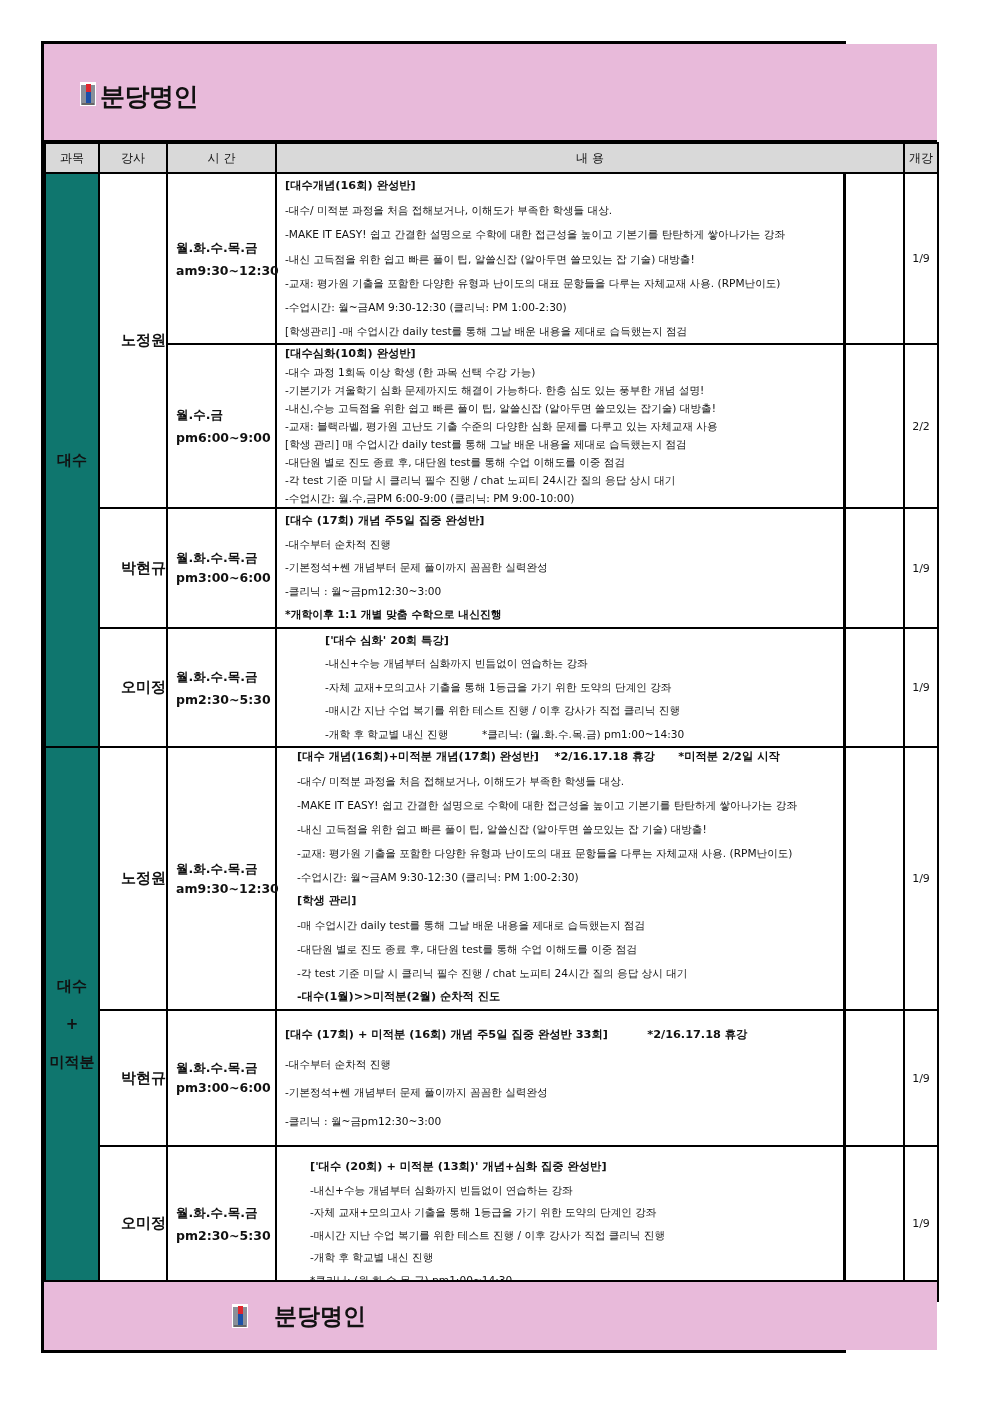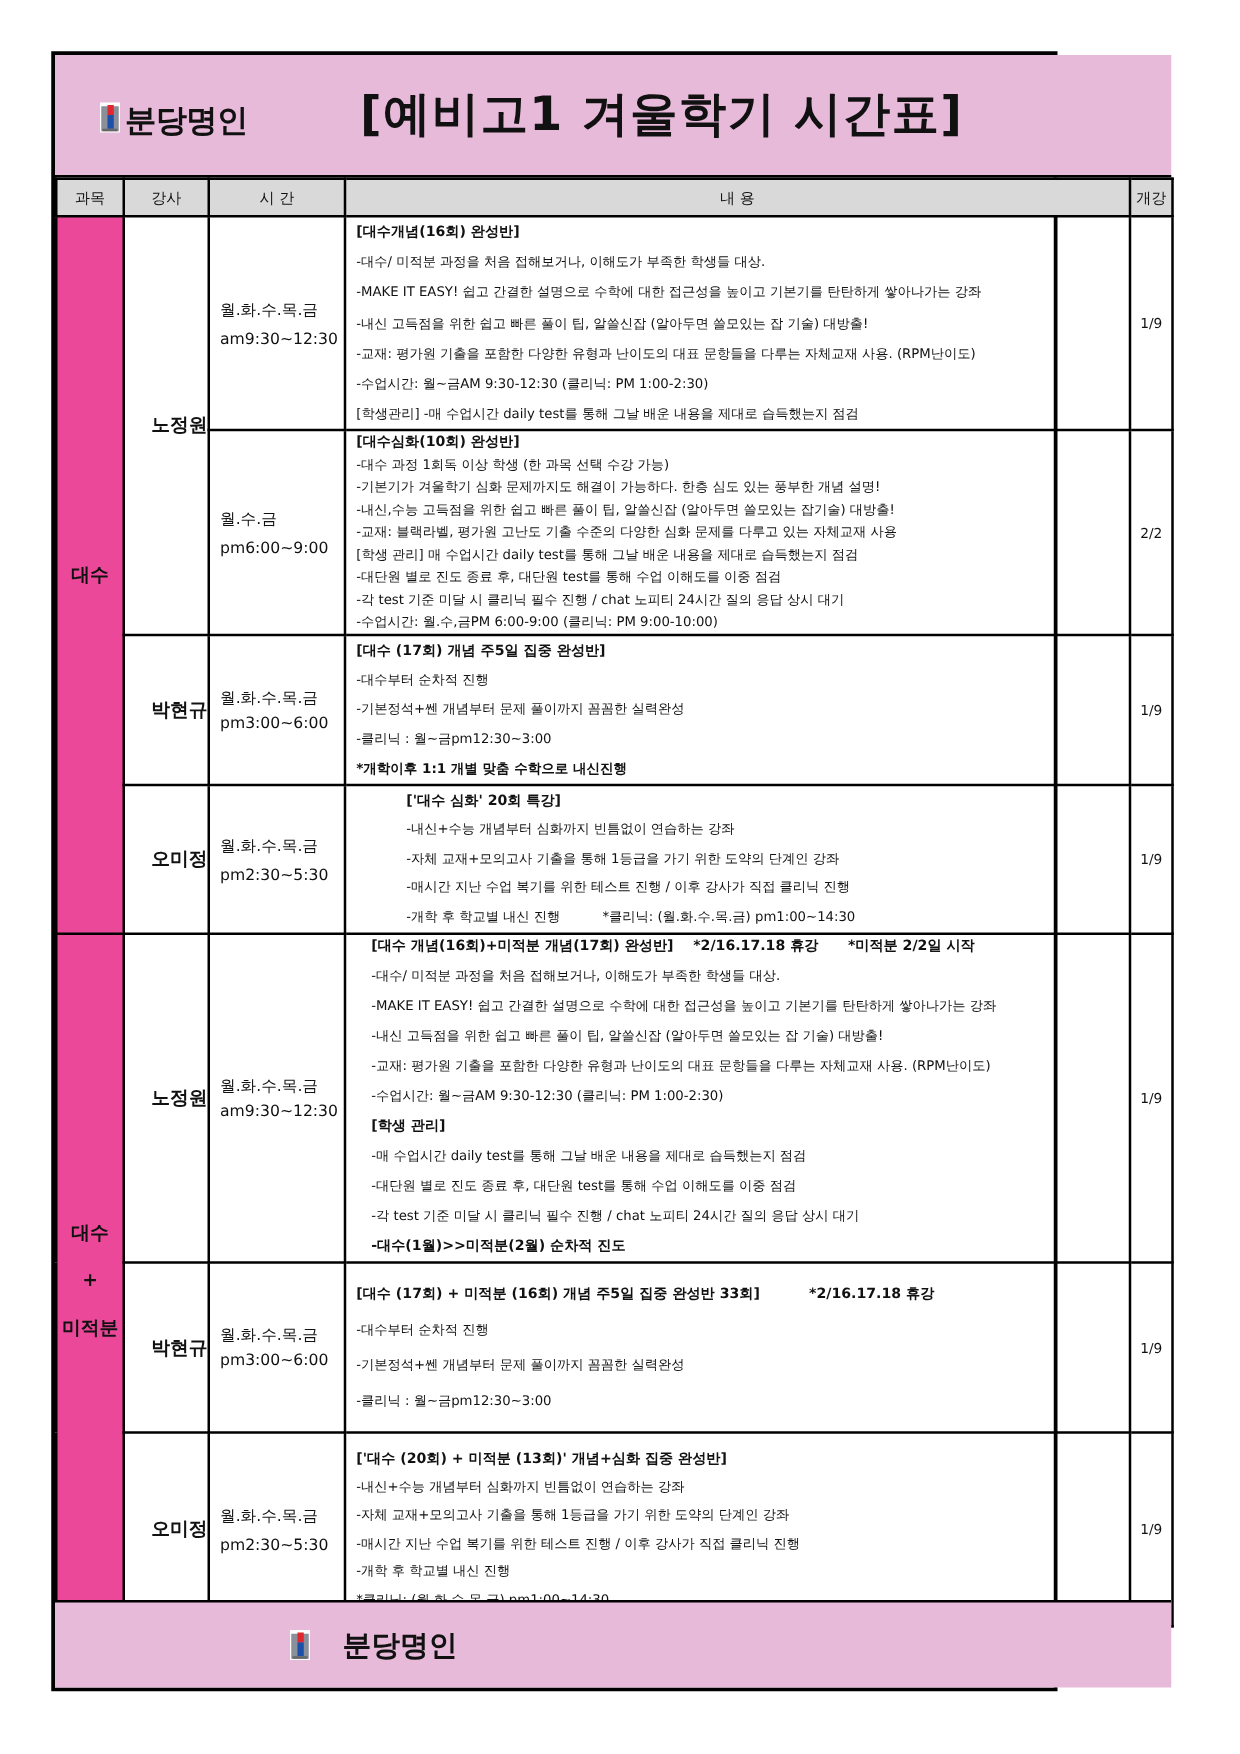--- a/index.html
+++ b/index.html
@@ -10,23 +10,23 @@
   .logo .gray { position: absolute; left: 1px; top: 3px; width: 14px; height: 20px; background: #8a8f99; }
   .logo .red { position: absolute; left: 6px; top: 2px; width: 5px; height: 8px; background: #e0262e; }
   .logo .blue { position: absolute; left: 6px; top: 10px; width: 5px; height: 11px; background: #1b4fa8; }
   .logo .base { position: absolute; left: 2px; top: 21px; width: 12px; height: 2px; background: #666; }
   .brand-top { position: absolute; left: 56px; top: 36px; font-size: 25px; font-weight: bold; letter-spacing: -0.5px; }
   .main-title { position: absolute; left: 244px; top: 22px; font-size: 38px; font-weight: bold; letter-spacing: 1px; }
 
   table.grid { position: absolute; left: 0; top: 98px; width: 893px; border-collapse: collapse; table-layout: fixed; }
   table.grid td, table.grid th { border: 2px solid #000; padding: 0; vertical-align: middle; }
   table.grid th { background: #d9d9d9; height: 28px; font-weight: normal; font-size: 12px; text-align: center; }
-  td.subject { background: #ec4899; text-align: center; font-size: 15px; font-weight: bold; }
+  td.subject { background: #0f766e; text-align: center; font-size: 15px; font-weight: bold; }
   td.teacher { text-align: right; font-size: 15px; font-weight: bold; }
-  td.time { font-size: 12.5px; font-weight: normal; padding-left: 8px !important; line-height: 23px; }
+  td.time { font-size: 12.5px; font-weight: bold; padding-left: 8px !important; line-height: 23px; }
   td.start { text-align: center; font-size: 11px; }
   td.content { padding: 0 6px 0 8px !important; font-size: 10.6px; vertical-align: top !important; }
   .line { white-space: nowrap; overflow: hidden; }
   .line.b { font-weight: bold; font-size: 11.3px; }
 
   .footer-band { position: absolute; left: 0; bottom: 0; width: 893px; height: 70px; background: #e8bada; border-top: 2px solid #000; box-sizing: border-box; }
   .footer-brand { position: absolute; left: 230px; top: 19px; font-size: 23px; font-weight: bold; }
   .footer-phone { position: absolute; left: 360px; top: 22px; font-size: 20px; font-weight: bold; letter-spacing: 4px; }
 </style>
 </head>
@@ -35,21 +35,20 @@
 <div class="sheet">
 
   <div class="title-band">
     <div class="logo" style="left:36px;top:38px;">
       <div class="gray"></div>
         <div class="red"></div>
         <div class="blue"></div>
         <div class="base"></div>
     </div>
     <div class="brand-top">분당명인</div>
-    <div class="main-title">[예비고1 겨울학기 시간표]</div>
   </div>
 
   <table class="grid">
     <colgroup>
       <col style="width:54px">
         <col style="width:68px">
         <col style="width:109px">
         <col style="width:628px">
         <col style="width:34px">
     </colgroup>
@@ -185,21 +184,21 @@
         </td>
         <td class="start">1/9</td>
       </tr>
       <tr style="height:155px">
         <td class="teacher">오미정</td>
         <td class="time">
           <div>월.화.수.목.금</div>
           <div>pm2:30~5:30</div>
         </td>
         <td class="content" style="vertical-align:middle !important;">
-          <div style="line-height:22.5px;">
+          <div style="line-height:22.5px;margin-left:25px;">
             <div class="line b">['대수 (20회) + 미적분 (13회)' 개념+심화 집중 완성반]</div>
             <div class="line">-내신+수능 개념부터 심화까지 빈틈없이 연습하는 강좌</div>
             <div class="line">-자체 교재+모의고사 기출을 통해 1등급을 가기 위한 도약의 단계인 강좌</div>
             <div class="line">-매시간 지난 수업 복기를 위한 테스트 진행 / 이후 강사가 직접 클리닉 진행</div>
             <div class="line">-개학 후 학교별 내신 진행</div>
             <div class="line">*클리닉: (월.화.수.목.금) pm1:00~14:30</div>
           </div>
         </td>
         <td class="start">1/9</td>
       </tr>

